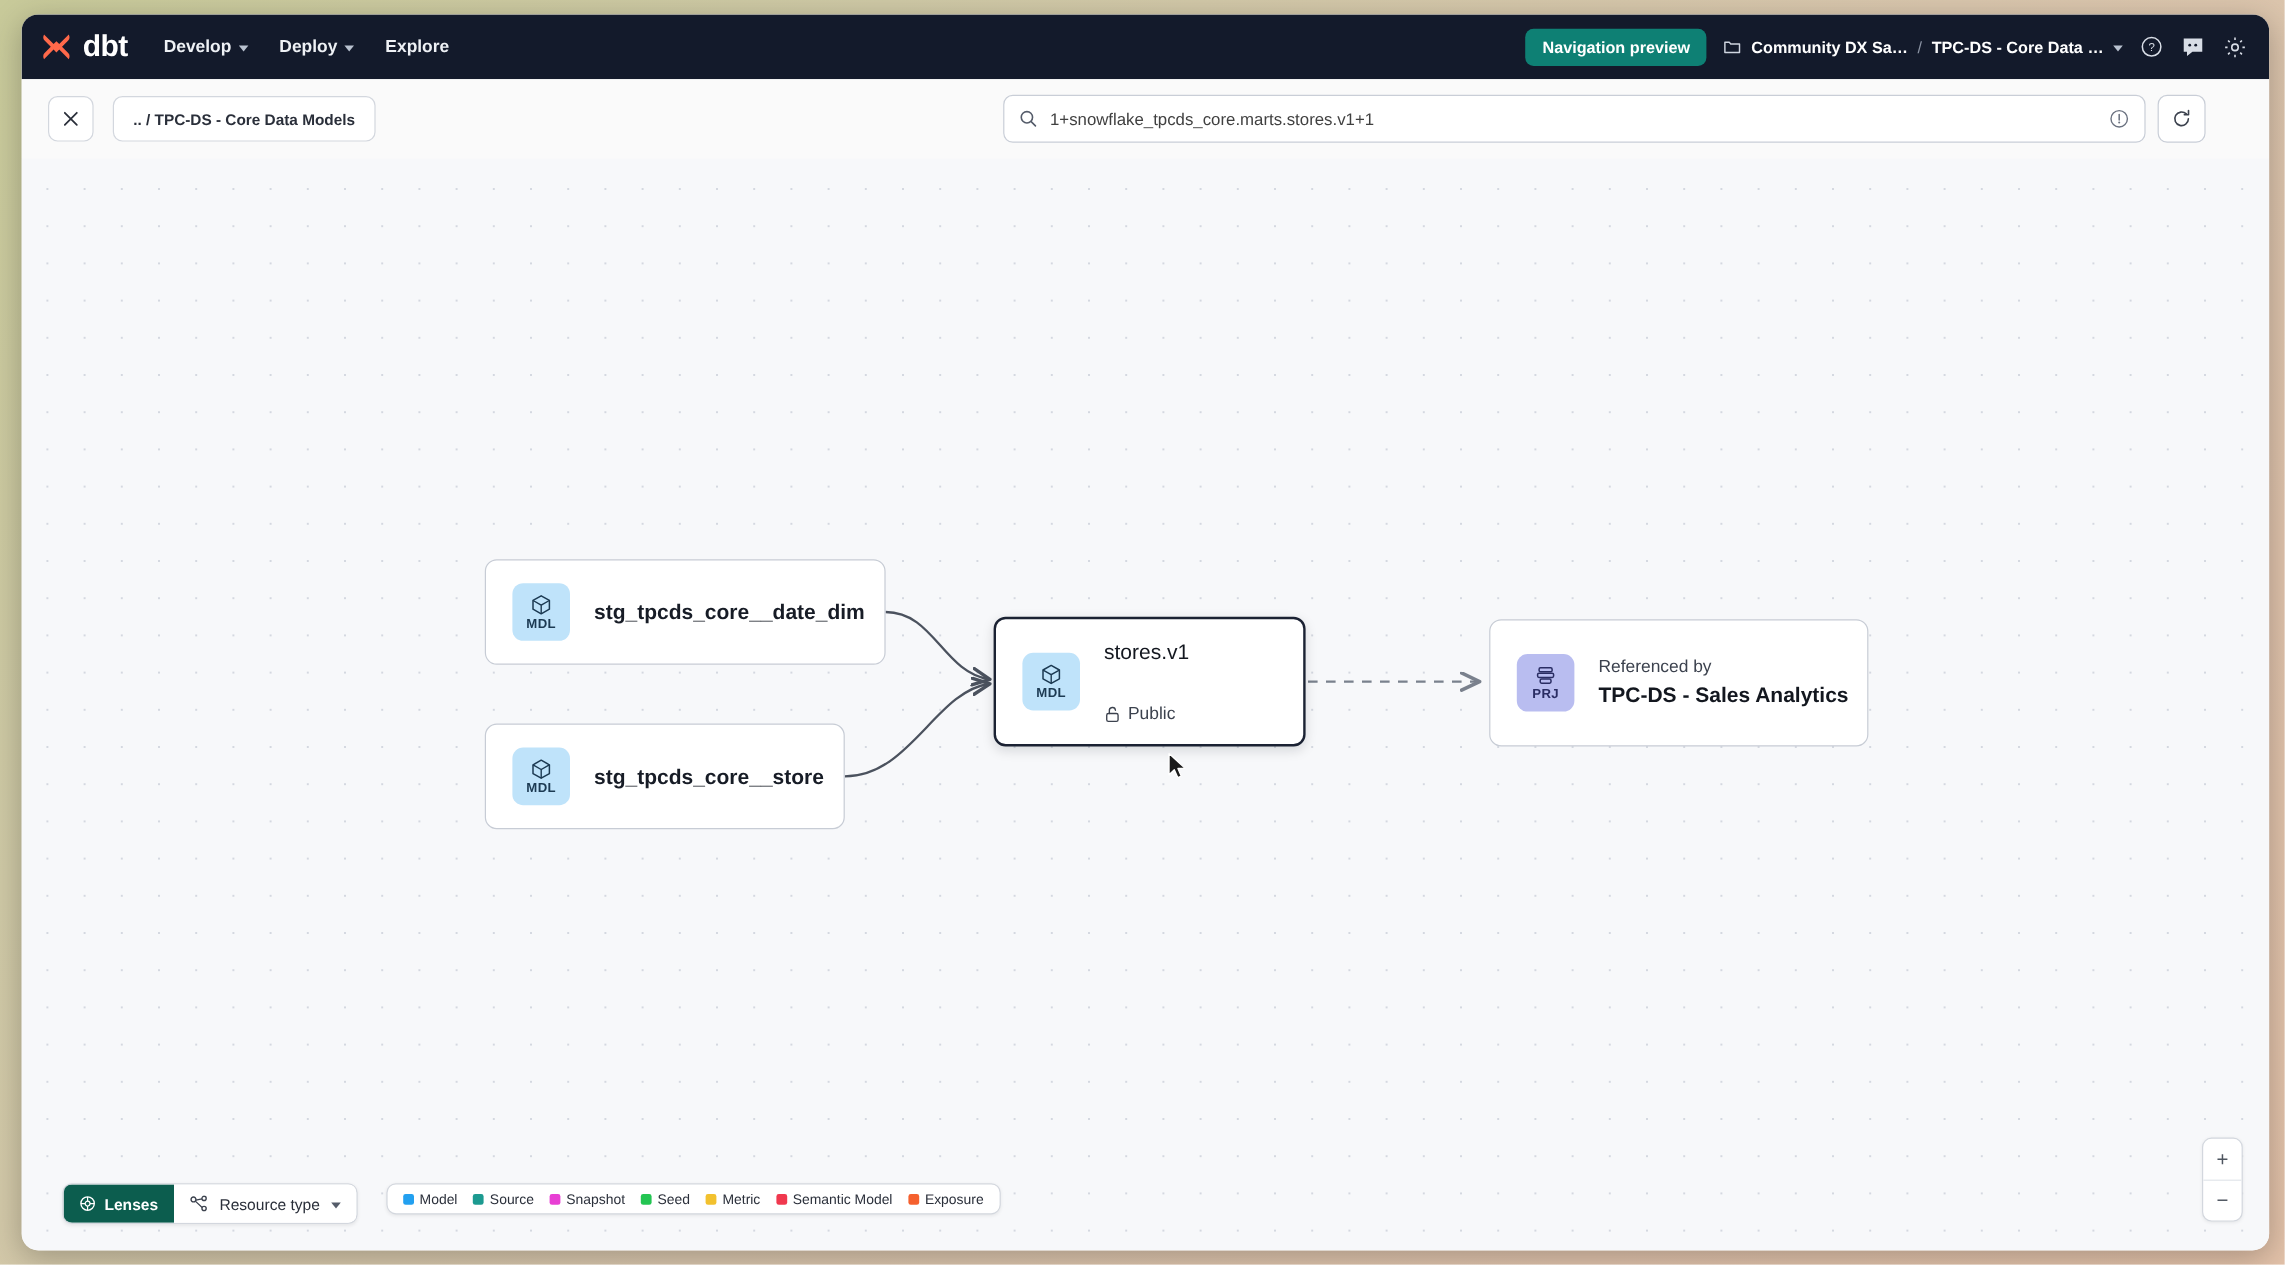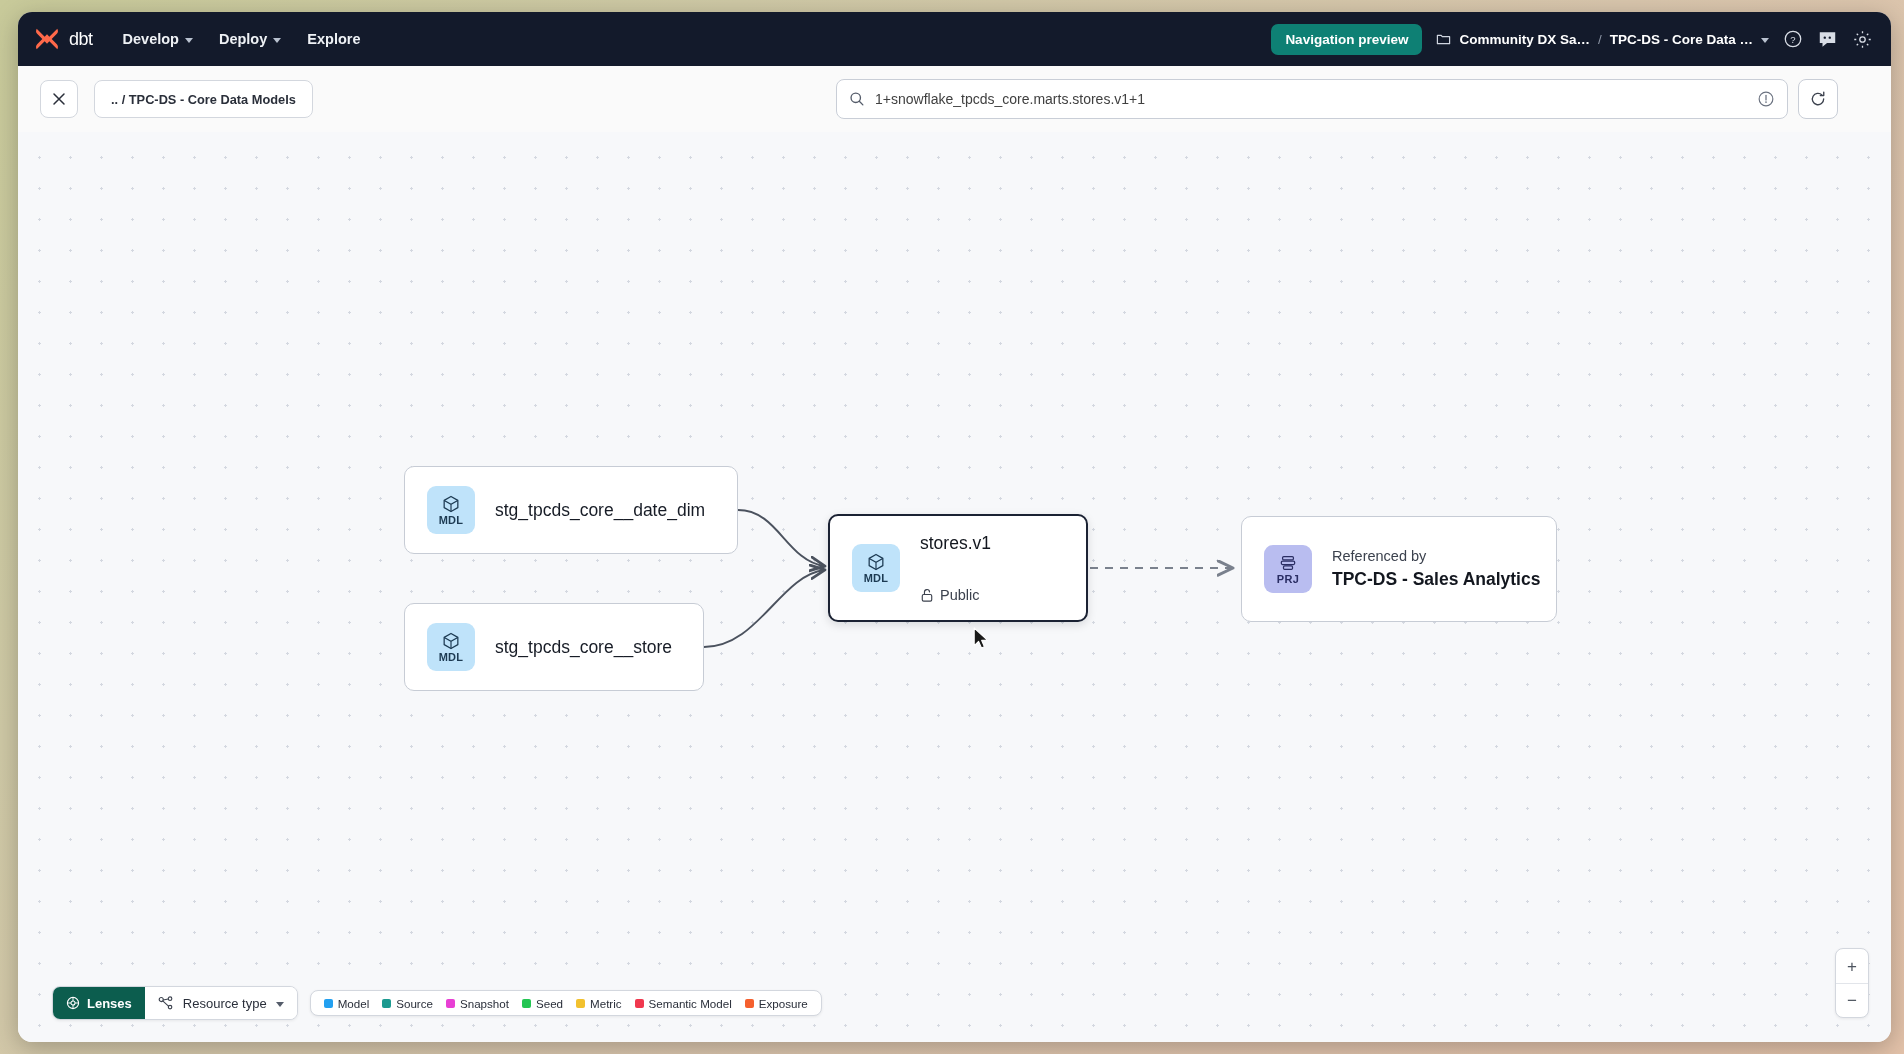--- a/index.html
+++ b/index.html
@@ -39,22 +39,22 @@
     background: #131A2B;
     display: flex;
     align-items: center;
     padding: 0 18px 0 14px;
   }
 
   .logo-wrap { display: flex; align-items: center; gap: 7px; margin-right: 30px; }
   .logo-x { width: 30px; height: 30px; display:block; }
   .logo-text {
     color: #ffffff;
-    font-size: 18px;
-    font-weight: 400;
+    font-size: 25px;
+    font-weight: 700;
     letter-spacing: -0.5px;
     line-height: 1;
     text-align: center;
   }
 
   .nav-items { display: flex; align-items: center; gap: 26px; }
   .nav-item {
     color: #EEF1F5;
     font-size: 14.5px;
     font-weight: 600;
@@ -226,40 +226,40 @@
     font-weight: 700;
     letter-spacing: 0.3px;
     line-height: 1;
   }
   .badge-mdl { background: #BFE3FA; color: #1C3A52; }
   .badge-prj { background: #B9BDF0; color: #2A2D63; }
 
   .node-title {
     font-size: 17.5px;
     color: #171c26;
-    font-weight: 400;
+    font-weight: 700;
     white-space: nowrap;
   }
   .node-body { display: flex; flex-direction: column; gap: 5px; }
   .node-name-lg { font-size: 17.5px; color: #13171f; font-weight: 500; }
   .node-sub {
     display: flex; align-items: center; gap: 6px;
     font-size: 14.5px; color: #3c424e; margin-top: 28px;
   }
   .node-eyebrow { font-size: 14.5px; color: #3c424e; font-weight: 400; }
   .node-strong { font-size: 17.5px; color: #13171f; font-weight: 700; white-space: nowrap;}
 
   
   .bottom-left {
     position: absolute;
     left: 34px;
     bottom: 22px;
     display: flex;
-    align-items: center;
-    gap: 12px;
+    align-items: flex-start;
+    gap: 24px;
     z-index: 8;
   }
   .lens-group {
     display: flex;
     align-items: center;
     border-radius: 8px;
     overflow: hidden;
     border: 1px solid #d3d7de;
     background: #fff;
     box-shadow: 0 1px 3px rgba(0,0,0,0.07);

